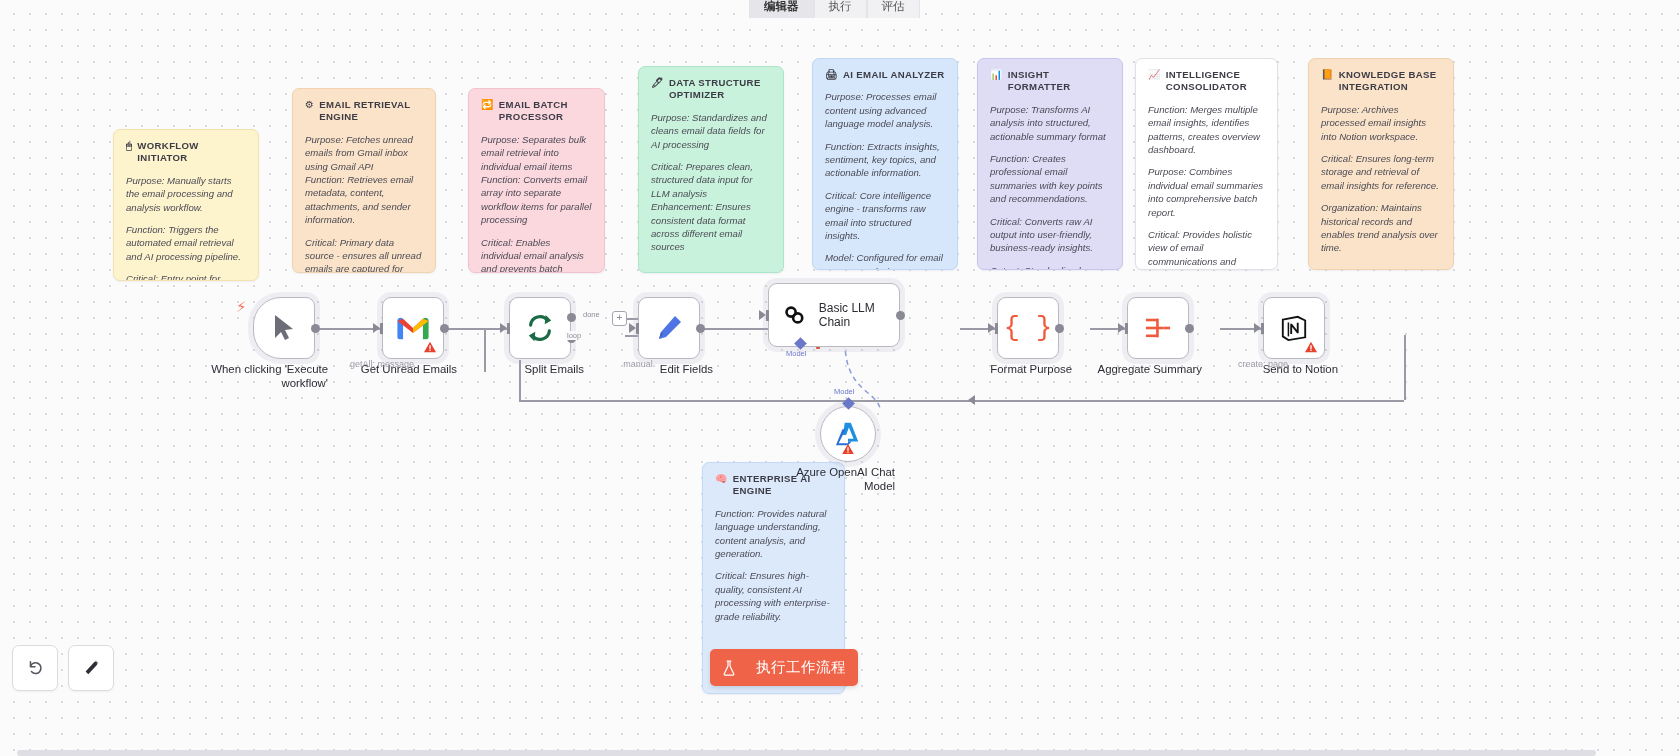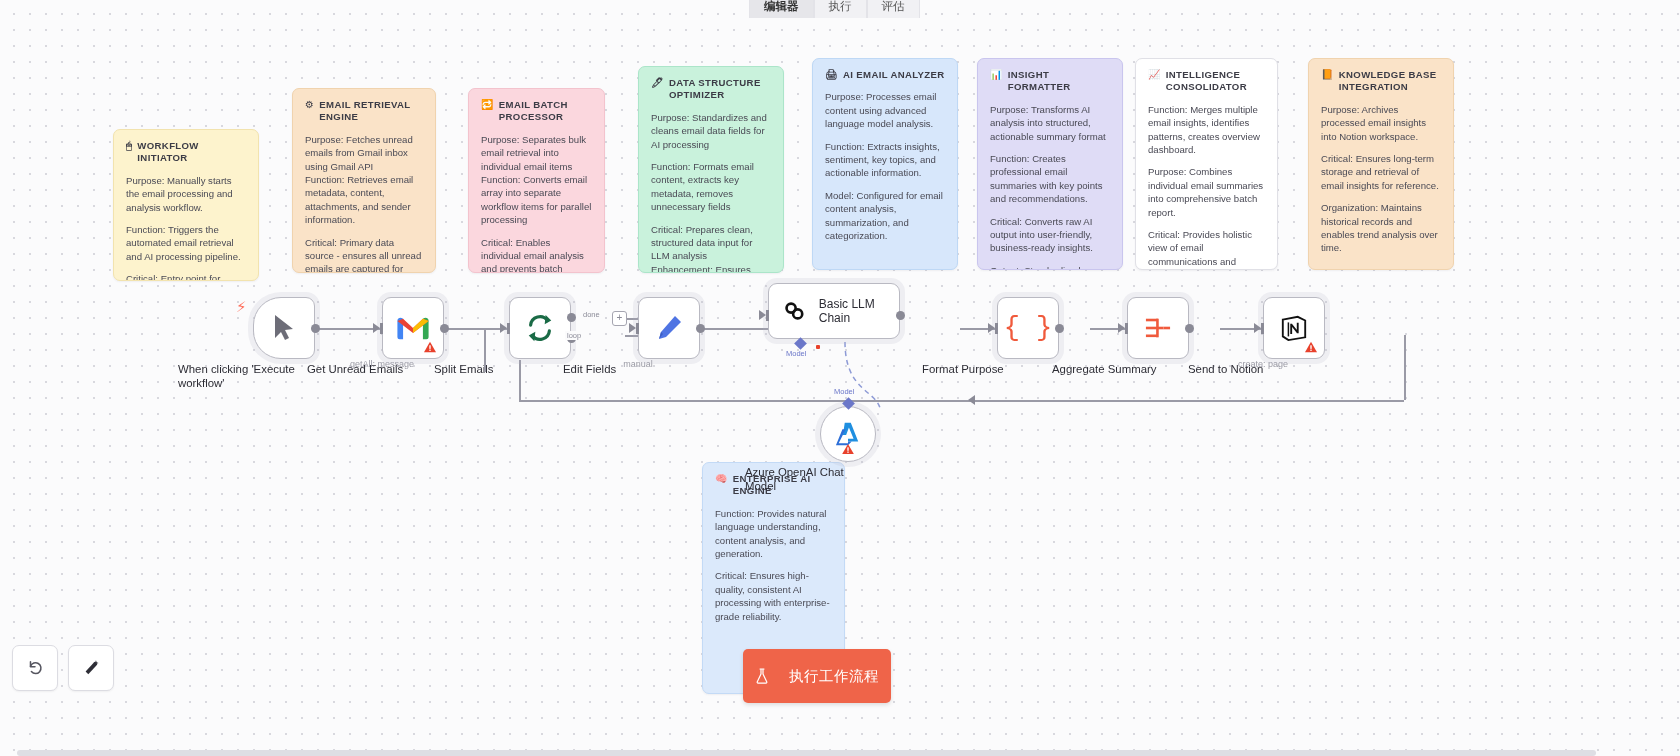--- a/index.html
+++ b/index.html
@@ -43,21 +43,21 @@
     overflow:hidden;
     box-shadow:0 1px 2px rgba(40,40,60,.06);
   }
   .note .note-head{
     display:flex;gap:5px;align-items:flex-start;
     font-size:9.6px;font-weight:700;letter-spacing:.35px;
     color:#3c3c46;margin-bottom:9px;line-height:12.4px;
     text-transform:uppercase;
   }
   .note .note-ico{font-size:10px;line-height:12px;flex:0 0 auto;}
-  .note p{margin:0 0 9px 0;color:#4a4a55;}
+  .note p{margin:0 0 9px 0;color:#4a4a55;font-style:italic;}
   .note p:last-child{margin-bottom:0;}
 
   .n-yellow{background:#fdf3cd;border:1px solid #f2e3ae;}
   .n-orange{background:#fae3c8;border:1px solid #f0d3ae;}
   .n-pink  {background:#fbd7de;border:1px solid #f3c3cd;}
   .n-green {background:#c9f2dc;border:1px solid #abe5c9;}
   .n-blue  {background:#d7e7fb;border:1px solid #bed8f5;}
   .n-purple{background:#dfdcf6;border:1px solid #c9c5ee;}
   .n-white {background:#ffffff;border:1px solid #e0e0e6;}
   .n-sand  {background:#fae3c8;border:1px solid #f0d3ae;}
@@ -72,21 +72,21 @@
     display:flex;align-items:center;justify-content:center;
     box-shadow:0 0 0 5px rgba(180,180,195,.17);
     z-index:12;
   }
   .node.sq{width:62px;height:62px;border-radius:9px;}
   .node.trigger{width:62px;height:62px;border-radius:28px 9px 9px 28px;}
   .node.wide{width:140px;height:58px;border-radius:9px;justify-content:flex-start;padding-left:13px;gap:12px;}
   .node.round{width:56px;height:56px;border-radius:50%;box-shadow:0 0 0 5px rgba(180,180,195,.17);}
   .node-label{
     position:absolute;top:66px;left:50%;transform:translateX(-50%);
-    width:150px;text-align:left;font-size:11.4px;color:#2c2c34;
+    width:150px;text-align:right;font-size:11.4px;color:#2c2c34;
     line-height:13.5px;white-space:pre-line;
   }
   .node-sub{
     position:absolute;top:96px;left:50%;transform:translateX(-50%);
     width:160px;text-align:center;font-size:9px;color:#9a9aa4;line-height:11px;
   }
   .wrap{position:absolute;}
 
   .warn{
     position:absolute;right:7px;bottom:5px;width:12px;height:12px;
@@ -121,21 +121,21 @@
   .dashline{position:absolute;z-index:8;}
 
   
   .toolbtn{
     position:absolute;width:44px;height:44px;border:1px solid #dcdce2;
     background:#fff;border-radius:7px;display:flex;align-items:center;
     justify-content:center;box-shadow:0 1px 2px rgba(0,0,0,.05);z-index:40;
   }
   
   #execute{
-    position:absolute;left:743px;top:649px;width:148px;height:54px;
+    position:absolute;left:710px;top:649px;width:148px;height:37px;
     background:#ef6449;border-radius:5px;color:#fff;
     display:flex;align-items:center;justify-content:center;gap:20px;
     font-size:14.5px;z-index:45;box-shadow:0 2px 4px rgba(0,0,0,.12);
     letter-spacing:.5px;
   }
   .flask{width:14px;height:16px;}
   .lightning{position:absolute;font-size:15px;color:#ff6d5a;z-index:13;}
   .gmail-ico{width:34px;height:26px;}
   .scroll-x{
     position:absolute;left:0;bottom:0;height:6px;width:100%;
@@ -188,32 +188,32 @@
     <p>Critical: Enables individual email analysis and prevents batch processing bottlenecks</p>
 
   </div>
 
   <div class="note n-green" style="left:638px;top:66px;width:146px;height:207px;">
     <div class="note-head">
       <span class="note-ico">🖊</span>
       <span>DATA STRUCTURE OPTIMIZER</span>
     </div>
     <p>Purpose: Standardizes and cleans email data fields for AI processing</p>
-    <p>Function: Formats email content, extracts key metadata, removes unnecessary fields</p>
     <p style="white-space:pre-line">Critical: Prepares clean, structured data input for LLM analysis
 Enhancement: Ensures consistent data format across different email sources</p>
   </div>
 
   <div class="note n-blue" style="left:812px;top:58px;width:146px;height:212px;">
     <div class="note-head">
       <span class="note-ico">🖨</span>
       <span>AI EMAIL ANALYZER</span>
     </div>
     <p>Purpose: Processes email content using advanced language model analysis.</p>
     <p>Function: Extracts insights, sentiment, key topics, and actionable information.</p>
+    <p>Critical: Core intelligence engine - transforms raw email into structured insights.</p>
     <p>Model: Configured for email content analysis, summarization, and categorization.</p>
   </div>
 
   <div class="note n-purple" style="left:977px;top:58px;width:146px;height:212px;">
     <div class="note-head">
       <span class="note-ico">📊</span>
       <span>INSIGHT FORMATTER</span>
     </div>
     <p>Purpose: Transforms AI analysis into structured, actionable summary format</p>
     <p>Function: Creates professional email summaries with key points and recommendations.</p>
@@ -336,21 +336,21 @@
       </svg>
     </div>
     <div class="arrowin" style="left:-9px;top:26px;"></div>
     <div class="arrowbar" style="left:-2px;top:26px;"></div>
     <div class="port" style="left:58px;top:27px;"></div>
     <div class="node-label">Edit Fields</div>
     <div class="node-sub" style="top:62px;">manual</div>
   </div>
 
   <div class="wrap" style="left:768px;top:283px;">
-    <div class="node wide" style="width:132px;height:56px;">
+    <div class="node wide" style="width:132px;height:64px;">
       <svg width="28" height="28" viewBox="0 0 30 30">
         <path d="M11 6 A5.5 5.5 0 0 1 11 17 A5.5 5.5 0 0 1 11 6 Z" fill="none" stroke="#111" stroke-width="3.2"></path>
         <path d="M19 13 A5.5 5.5 0 0 1 19 24 A5.5 5.5 0 0 1 19 13 Z" fill="none" stroke="#111" stroke-width="3.2"></path>
       </svg>
       <span style="font-size:12px;color:#2c2c34;">Basic LLM Chain</span>
     </div>
     <div class="arrowin" style="left:-9px;top:27px;"></div>
     <div class="arrowbar" style="left:-2px;top:27px;"></div>
     <div class="port" style="left:128px;top:28px;"></div>
     <div class="modeldot" style="left:28px;top:56px;"></div>

